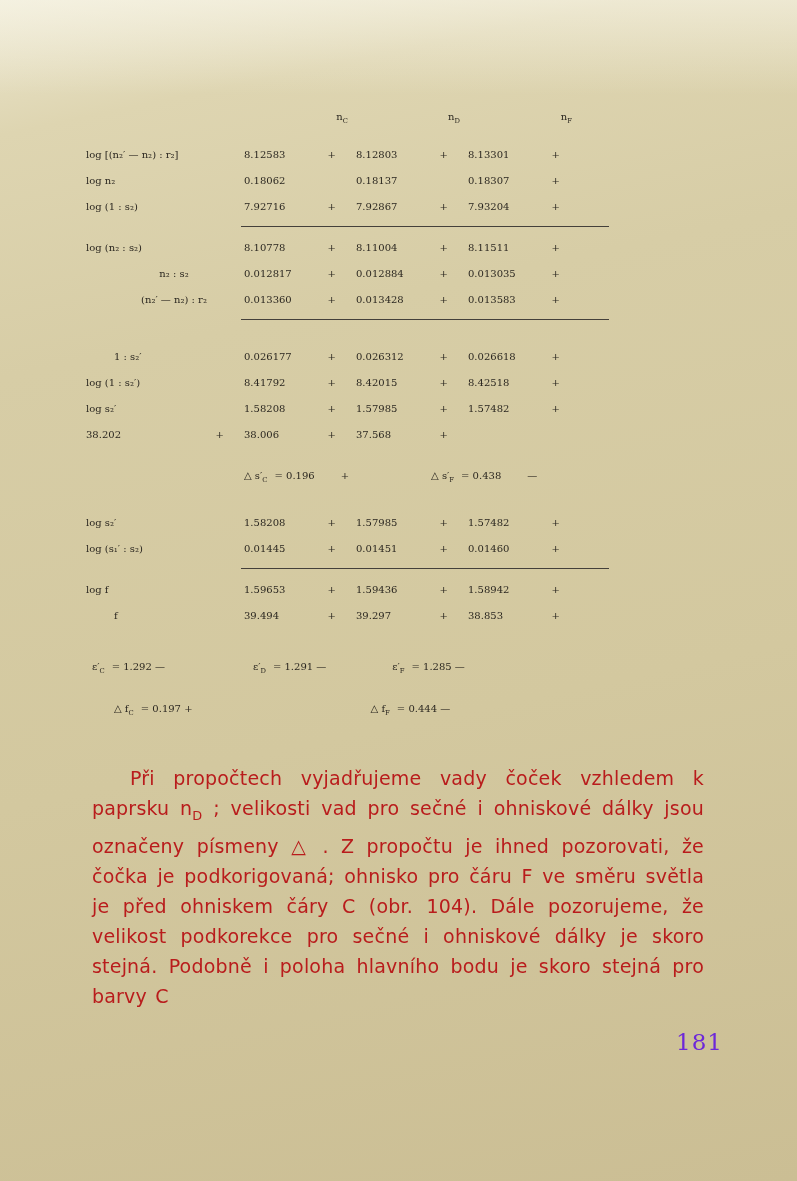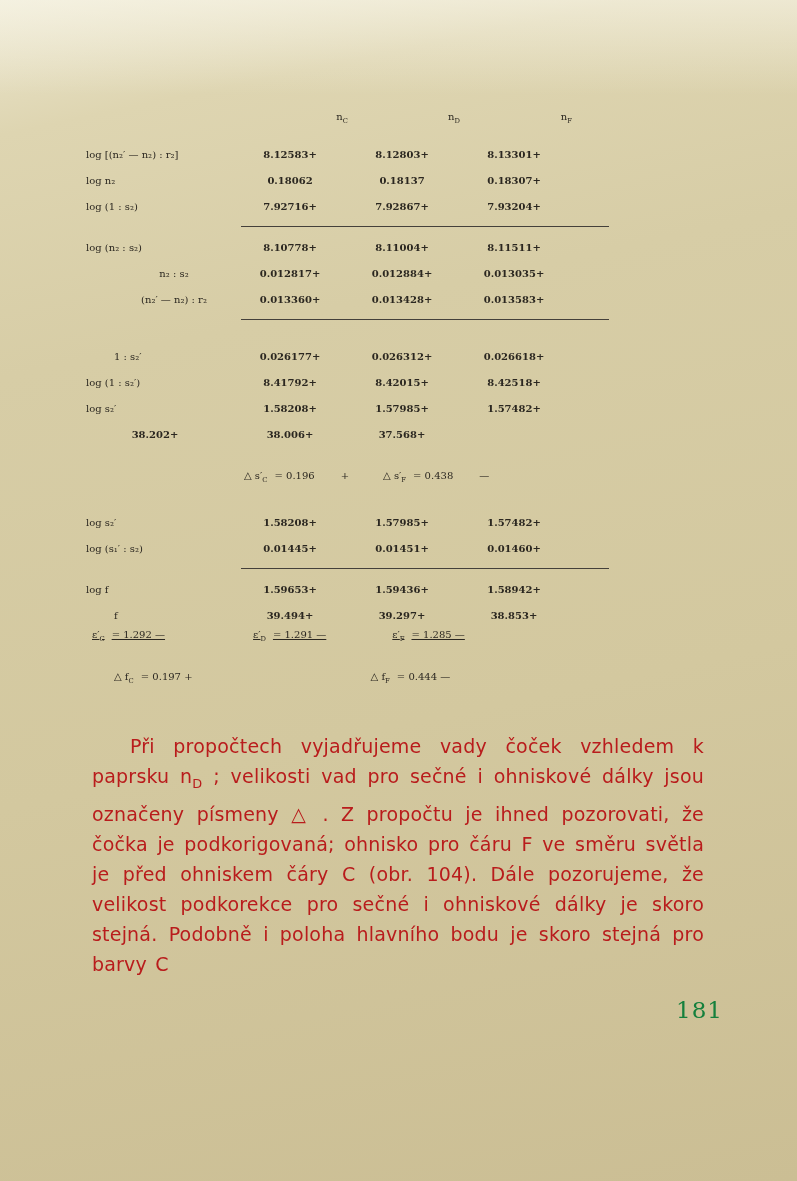--- a/index.html
+++ b/index.html
@@ -14,47 +14,47 @@
   .page{position:relative;}
 
   .table{margin:104px 0 0 86px;width:640px;font-size:10px;}
   .thead,.trow{display:grid;grid-template-columns:158px 112px 112px 112px;line-height:26px;}
   .thead{margin-bottom:8px;}
   .th{text-align:right;padding-right:8px;}
   sub{font-size:0.68em;}
   .tlbl{white-space:nowrap;}
   .ind1{padding-left:18px;text-align:center;}
   .ind2{padding-left:28px;}
-  .tval{display:flex;justify-content:center;white-space:nowrap;font-weight:bold;}
+  .tval{display:flex;justify-content:space-between;white-space:nowrap;}
   .sgn{margin-right:20px;}
   .rule{border-top:1.5px solid #44403a;margin:6px 0 8px 155px;width:368px;}
   .mt8{margin-top:24px;}
 
-  .drow{display:flex;margin:22px 0 26px 0;}
+  .drow{display:flex;margin:22px 0 26px 0;gap:48px;}
   .ds0{margin-left:158px;}
   .ds1{margin-left:34px;}
   .eqv{margin-left:7px;}
   .eqs{margin-left:26px;}
 
-  .erow{display:flex;text-decoration:underline;}
+  .erow{display:flex;margin-top:32px;}
   .e0{margin-left:6px;}
   .e1{margin-left:88px;}
   .e2{margin-left:66px;}
 
   .frow{display:flex;margin-top:28px;}
   .f0{margin-left:28px;text-align:right;}
   .f1{margin-left:178px;}
 
   .para{
     width:612px;margin:46px 0 0 92px;
     font-family:"DejaVu Sans","Liberation Sans",sans-serif;
     font-size:19px;line-height:30px;text-align:justify;text-indent:38px;
     color:#b91c1c;letter-spacing:0.2px;word-spacing:2px;
   }
-  .pgnum{margin:18px 4px 0 676px;font-size:23px;letter-spacing:1px;color:#15803d;}
+  .pgnum{margin:18px 4px 0 676px;font-size:23px;letter-spacing:1px;color:#6d28d9;}
 </style>
 </head>
 <body>
 
 <div class="sheen"></div>
 
 <div class="page">
 
   <div class="table">
 

